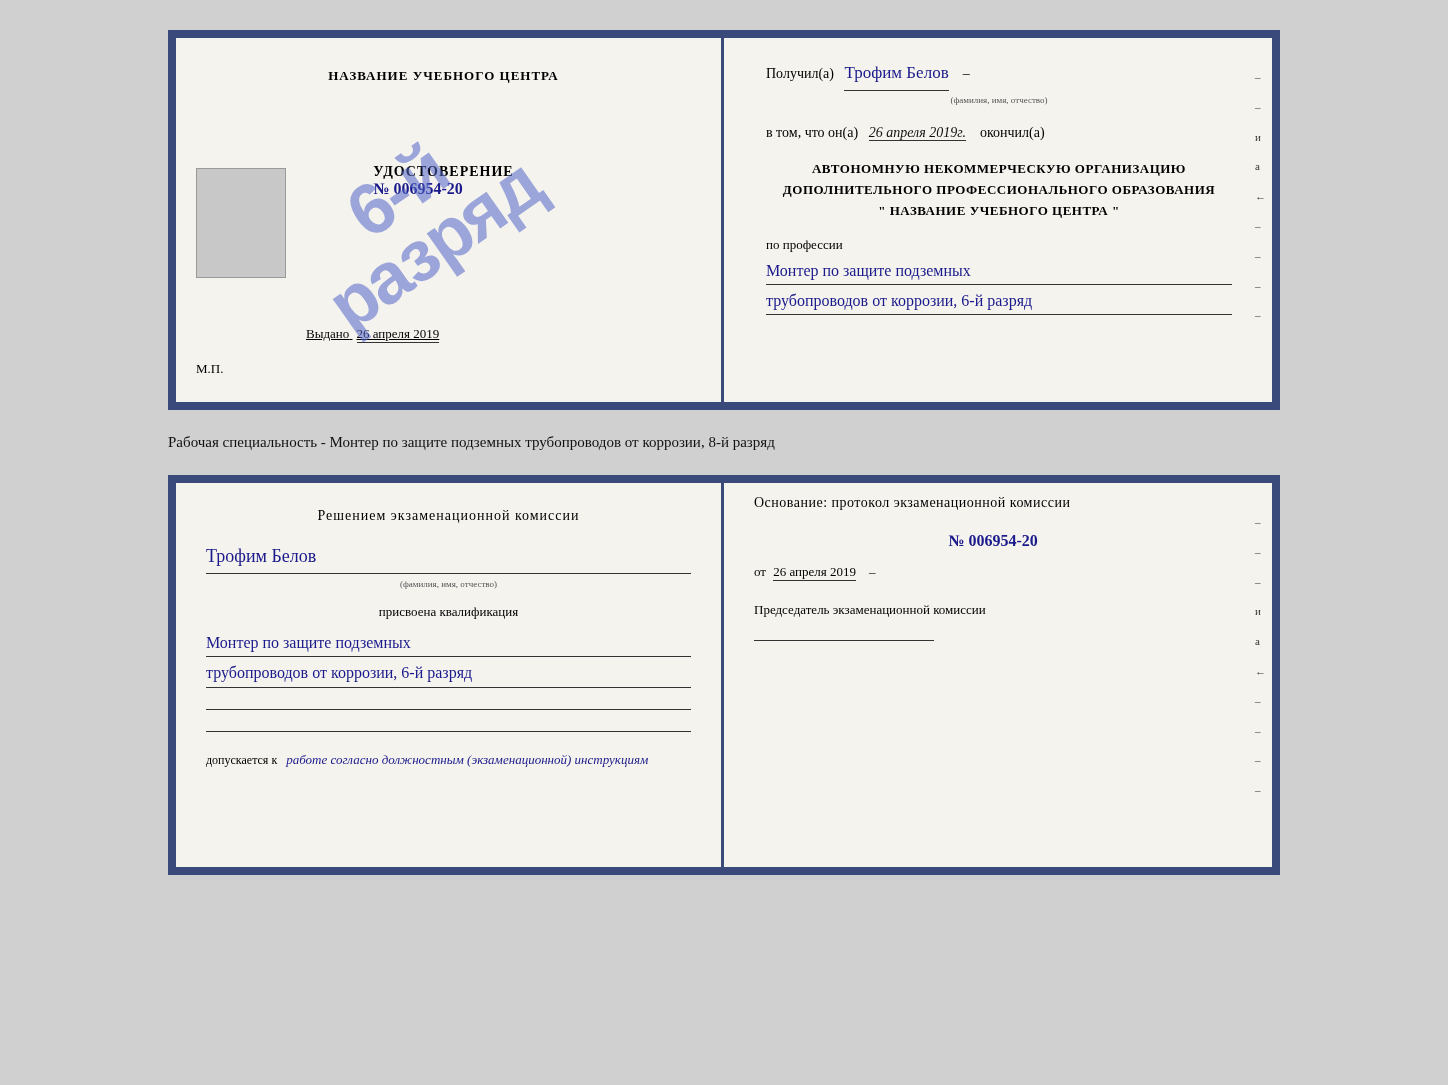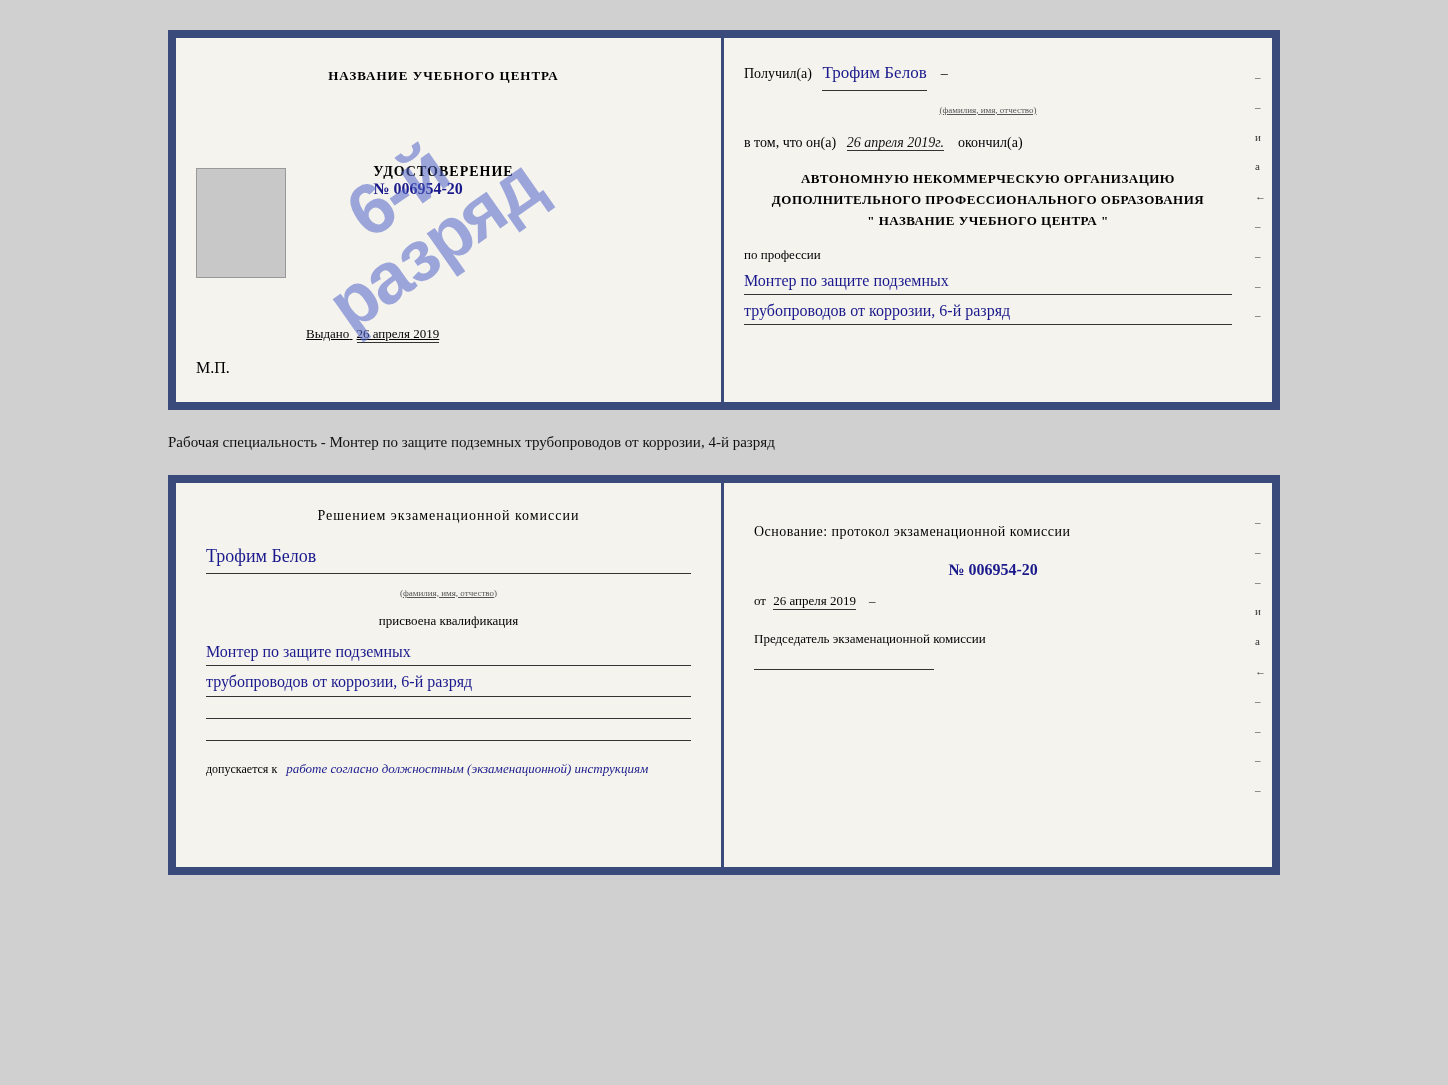--- a/index.html
+++ b/index.html
@@ -36,21 +36,21 @@
       border-right: 3px solid #3a4a7a;
       padding: 20px 30px 20px 20px;
       position: relative;
       display: flex;
       flex-direction: column;
       align-items: center;
     }
 
     .cert-right {
       width: 50%;
-      padding: 20px 40px 20px 20px;
+      padding: 20px 40px 20px 42px;
       position: relative;
       font-size: 14px;
       line-height: 1.8;
     }
 
     .center-title {
       font-size: 13px;
       font-weight: bold;
       letter-spacing: 1px;
       text-align: center;
@@ -93,21 +93,21 @@
       bottom: 60px;
       left: 130px;
       font-size: 13px;
       text-decoration: underline;
     }
 
     .mp-row {
       position: absolute;
       bottom: 25px;
       left: 20px;
-      font-size: 16px;
+      font-size: 13px;
     }
 
     
     .stamp-diagonal {
       position: absolute;
       top: 40px;
       left: 80px;
       width: 320px;
       height: 280px;
       display: flex;
@@ -142,22 +142,21 @@
       border-bottom: 1px solid #333;
       display: inline-block;
       padding-bottom: 1px;
     }
 
     .small-hint {
       font-size: 9px;
       color: #555;
       display: block;
       text-align: center;
-      margin-top: 11px;
-      text-decoration: underline;
+      margin-top: 1px;
     }
 
     .vtom-row {
       font-size: 14px;
       margin-top: 12px;
     }
 
     .date-inline {
       font-family: 'Segoe Script', 'Comic Sans MS', cursive;
       font-size: 14px;
@@ -222,21 +221,21 @@
     .bottom-left {
       width: 50%;
       border-right: 3px solid #3a4a7a;
       padding: 20px 30px 35px 30px;
       font-size: 14px;
       line-height: 1.8;
     }
 
     .bottom-right {
       width: 50%;
-      padding: 36px 40px 20px 30px;
+      padding: 7px 40px 20px 30px;
       font-size: 14px;
       line-height: 1.8;
       position: relative;
     }
 
     .decision-title {
       font-size: 14px;
       text-align: center;
       letter-spacing: 1px;
       margin-bottom: 12px;
@@ -412,21 +411,21 @@
         <span>←</span>
         <span>–</span>
         <span>–</span>
         <span>–</span>
         <span>–</span>
       </div>
 
     </div>
   </div>
 
-  <div class="specialty-text">Рабочая специальность - Монтер по защите подземных трубопроводов от коррозии, 4-й разряд</div>
+  <div class="specialty-text">Рабочая специальность - Монтер по защите подземных трубопроводов от коррозии, 8-й разряд</div>
 
   <div class="cert-bottom-book">
 
     <div class="bottom-left">
 
       <div class="decision-title">Решением экзаменационной комиссии</div>
 
       <div>
         <span class="name-handwritten-bottom">Трофим Белов</span>
         <small class="small-hint" style="text-align:center; display:block;">(фамилия, имя, отчество)</small>

